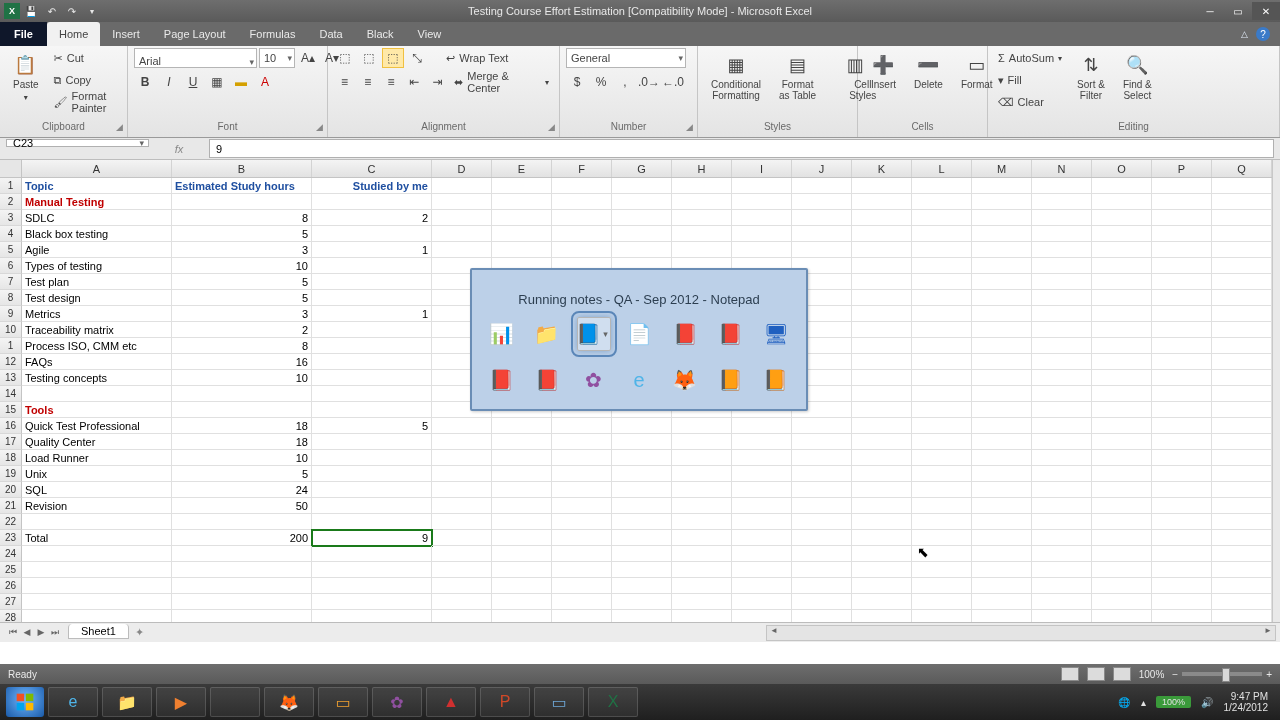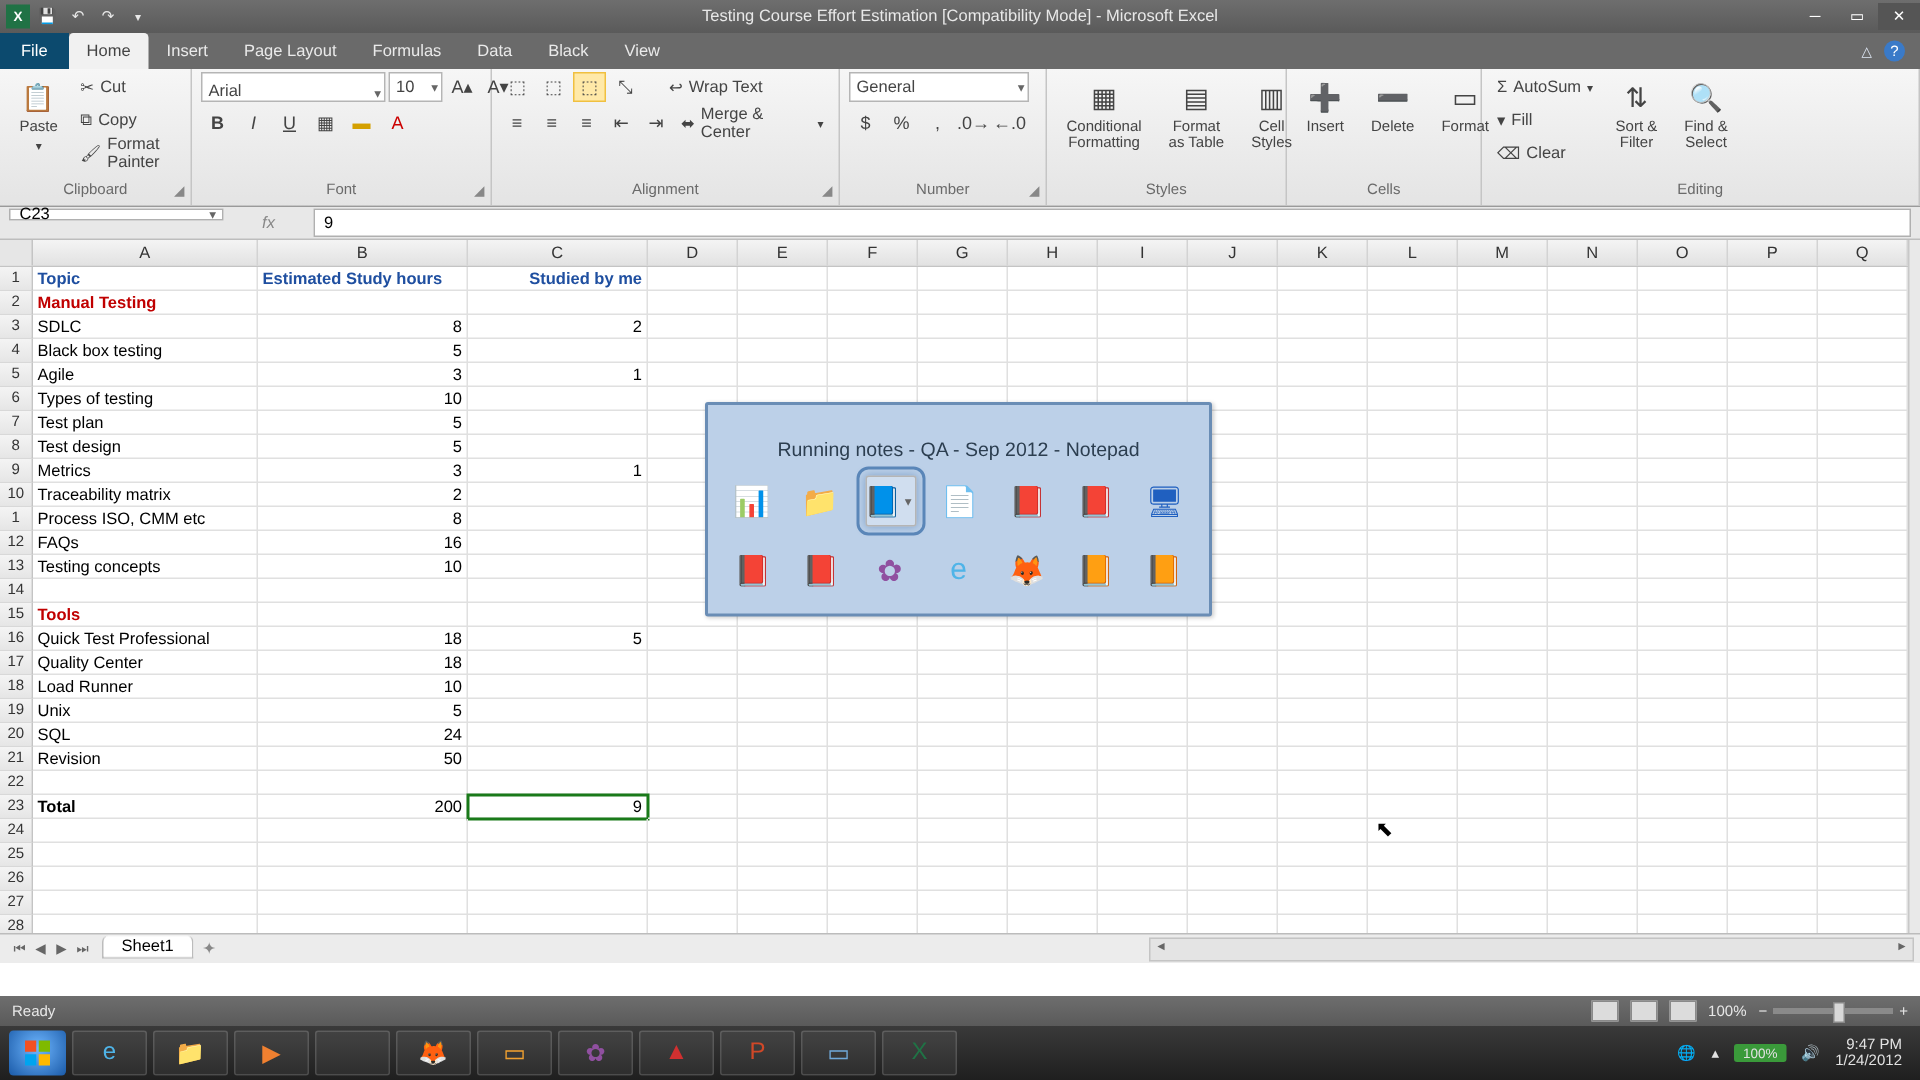--- a/index.html
+++ b/index.html
@@ -10,21 +10,21 @@
 .titlebar { height: 22px; background: linear-gradient(#6e6e6e,#5a5a5a); display: flex; align-items: center; color: #e8e8e8; font-size: 11px; position: relative; }
 .titlebar .qat { display: flex; align-items: center; gap: 4px; padding-left: 4px; }
 .titlebar .qat .ico { width: 16px; height: 16px; display: flex; align-items: center; justify-content: center; font-size: 10px; }
 .titlebar .title { position: absolute; left: 50%; transform: translateX(-50%); white-space: nowrap; }
 .titlebar .winbtns { margin-left: auto; display: flex; }
 .titlebar .winbtn { width: 28px; height: 18px; display: flex; align-items: center; justify-content: center; font-size: 10px; color: #fff; }
 .titlebar .winbtn:last-child { background: #555; }
 
 
 .ribbon-tabs { height: 24px; background: #6a6a6a; display: flex; align-items: stretch; font-size: 11px; color: #fff; }
-.ribbon-tabs .file { background: #0c4a6e; color: #fff; padding: 0 14px; display: flex; align-items: center; font-weight: normal; }
+.ribbon-tabs .file { background: #0f172a; color: #fff; padding: 0 14px; display: flex; align-items: center; font-weight: bold; }
 .ribbon-tabs .tab { padding: 11px 12px; display: flex; align-items: center; color: #eaeaea; }
 .ribbon-tabs .tab.active { background: #f1f1f1; color: #444; border-radius: 3px 3px 0 0; }
 .ribbon-tabs .right { margin-left: auto; display: flex; align-items: center; gap: 8px; padding-right: 10px; color: #dfe8f5; }
 .ribbon-tabs .help { width: 14px; height: 14px; border-radius: 50%; background: #3a7ac8; color: #fff; font-size: 10px; display: flex; align-items: center; justify-content: center; }
 
 
 .ribbon { height: 92px; background: linear-gradient(#f6f6f6,#e4e4e4); border-bottom: 1px solid #9a9a9a; display: flex; font-size: 11px; color: #444; }
 .group { border-right: 1px solid #c5c5c5; display: flex; flex-direction: column; padding: 2px 6px 0; }
 .group .body { flex: 1; display: flex; align-items: flex-start; gap: 4px; }
 .group .label { height: 16px; text-align: center; color: #6a6a6a; font-size: 10px; position: relative; }
@@ -51,21 +51,21 @@
 .colhdr-row { display: flex; height: 18px; background: linear-gradient(#f4f4f4,#e2e2e2); border-bottom: 1px solid #c4c4c4; font-size: 11px; color: #333; }
 .corner { width: 22px; border-right: 1px solid #c4c4c4; background: #e6e6e6; }
 .colhdr { border-right: 1px solid #d3d3d3; display: flex; align-items: center; justify-content: center; }
 .rows { flex: 1; display: flex; flex-direction: column; overflow: hidden; }
 .row { display: flex; height: 16px; font-size: 11px; }
 .rowhdr { width: 22px; background: linear-gradient(#f4f4f4,#e6e6e6); border-right: 1px solid #c4c4c4; border-bottom: 1px solid #d8d8d8; display: flex; align-items: center; justify-content: center; color: #333; font-size: 10px; }
 .cell { border-right: 1px solid #e0e0e0; border-bottom: 1px solid #e0e0e0; padding: 0 3px; display: flex; align-items: center; overflow: hidden; white-space: nowrap; }
 .cell.num { justify-content: flex-end; }
 .h-blue { color: #1f4fa0; font-weight: bold; }
 .h-red { color: #c00000; font-weight: bold; }
-.h-bold { font-weight: bold; }
+.h-bold { font-weight: normal; }
 .scroll-v { width: 17px; background: #e9e9e9; border-left: 1px solid #c8c8c8; }
 .grid-main { flex: 1; display: flex; }
 .grid-left { flex:1; display:flex; flex-direction:column; }
 
 
 .sheettabs { height: 20px; background: #ececec; border-top: 1px solid #bcbcbc; display: flex; align-items: center; font-size: 11px; }
 .sheettabs .nav { display: flex; gap: 0; padding: 0 6px; color: #666; }
 .sheettabs .nav span { width: 14px; text-align: center; font-size: 9px; }
 .sheettabs .tab { background: #fff; border: 1px solid #bcbcbc; border-bottom: none; padding: 1px 12px; border-radius: 0 0 4px 4px; transform: translateY(-1px) rotateX(180deg); }
 .sheettabs .tab span{ display:inline-block; transform: rotateX(180deg);}
@@ -247,21 +247,21 @@
             <span style="white-space:pre;">Conditional
 Formatting</span>
           </div>
         <div class="bigbtn">
             <span class="ic">▤</span>
             <span style="white-space:pre;">Format
 as Table</span>
           </div>
         <div class="bigbtn">
             <span class="ic">▥</span>
-            <span style="white-space:pre;">Cell
+            <span style="white-space:pre;margin-left:15px;">Cell
 Styles</span>
           </div>
       </div>
       <div class="label"><span>Styles</span></div>
     </div>
 
     <div class="group" style="width:130px;">
       <div class="body">
         <div class="bigbtn">
             <span class="ic">➕</span>

